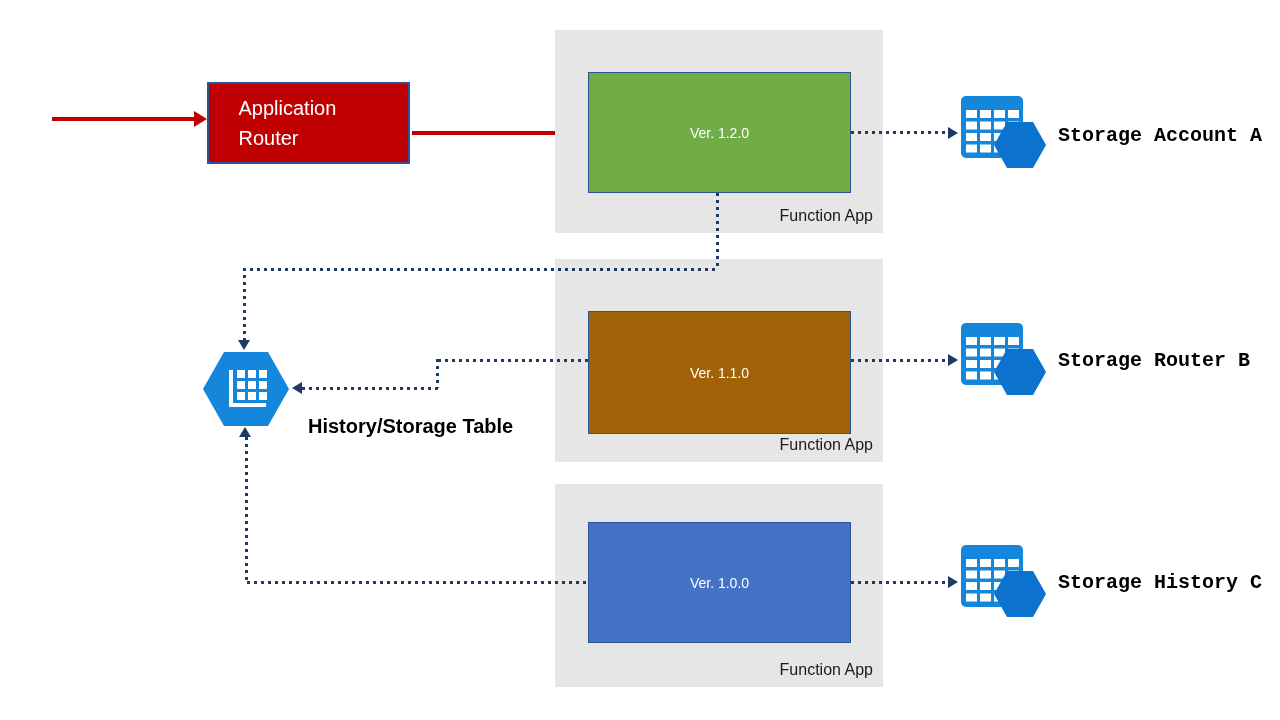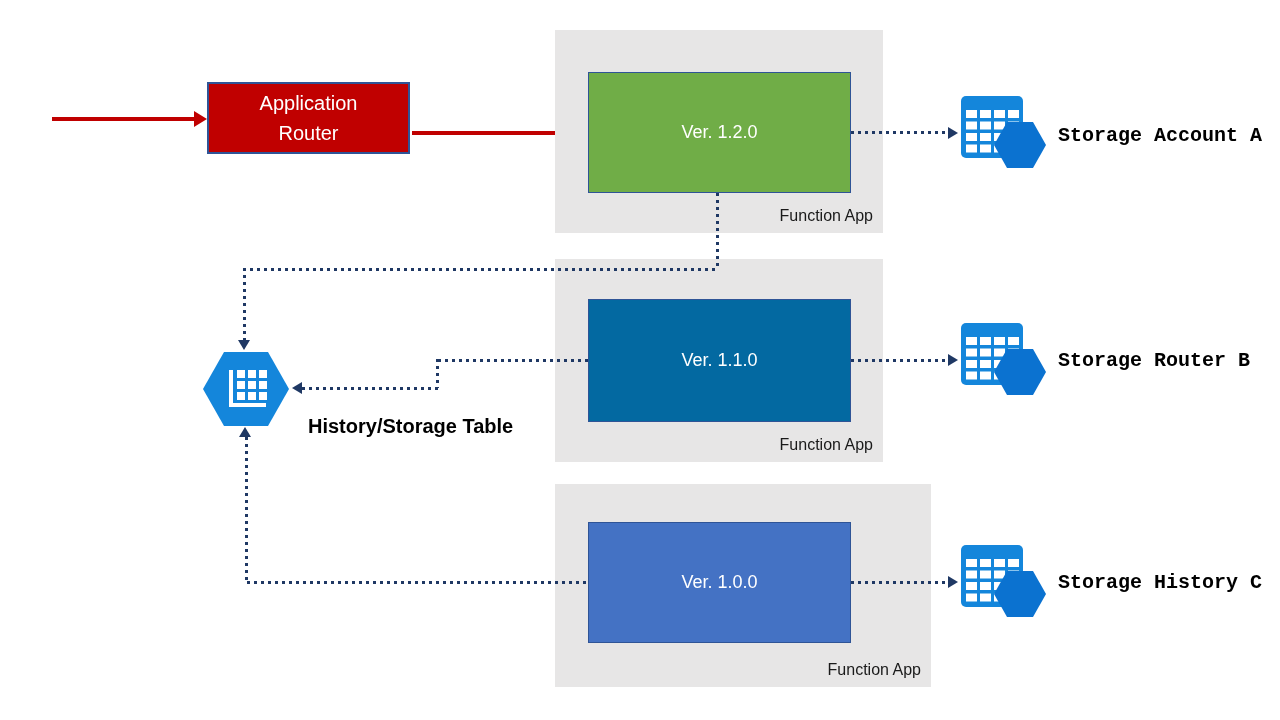--- a/index.html
+++ b/index.html
@@ -15,26 +15,26 @@
   body{font-family:"Liberation Sans", sans-serif;}
   .stage{position:relative;width:1280px;height:720px;background:#fff;overflow:hidden;}
 
   
   .fa-container{position:absolute;left:555px;width:328px;height:203px;background:var(--gray);}
   .fa-label{position:absolute;right:10px;bottom:4px;font-size:16px;color:var(--ink);line-height:26px;}
 
   
   .ver-box{position:absolute;left:33px;width:263px;border:1.5px solid var(--border-blue);
            display:flex;align-items:center;justify-content:center;box-sizing:border-box;}
-  .ver-box span{color:#fff;font-size:18px;text-align:center;}
+  .ver-box span{color:#fff;font-size:14px;text-align:center;}
 
   
-  .router{position:absolute;left:207px;top:82px;width:203px;height:72px;background:var(--red);
+  .router{position:absolute;left:207px;top:82px;width:203px;height:82px;background:var(--red);
           border:2px solid var(--border-blue);box-sizing:border-box;
-          display:flex;align-items:center;justify-content:center;text-align:center;}
+          display:flex;align-items:center;justify-content:center;}
   .router span{color:#fff;font-size:20px;line-height:30px;width:140px;}
 
   
   .red-shaft{position:absolute;height:4px;background:var(--red);}
   .red-head{position:absolute;width:0;height:0;border-top:8px solid transparent;
             border-bottom:8px solid transparent;border-left:13px solid var(--red);}
 
   
   .dot-h{position:absolute;height:3px;
          background-image:repeating-linear-gradient(90deg,var(--navy) 0 3px,transparent 3px 7px);}
@@ -110,27 +110,27 @@
   <div class="red-head" style="left:575px;top:125px;"></div>
 
   <div class="fa-container" style="top:30px;">
     <div class="ver-box" style="top: 42px; height: 121px; background: rgb(112, 173, 71);">
       <span>Ver. 1.2.0</span>
     </div>
     <div class="fa-label">Function App</div>
   </div>
 
   <div class="fa-container" style="top:259px;">
-    <div class="ver-box" style="top: 40px; height: 123px; background: #0369a1;">
+    <div class="ver-box" style="top: 52px; height: 123px; background: #a16207;">
       <span>Ver. 1.1.0</span>
     </div>
     <div class="fa-label">Function App</div>
   </div>
 
-  <div class="fa-container" style="top:484px;padding-left:48px;">
+  <div class="fa-container" style="top:484px;">
     <div class="ver-box" style="top: 38px; height: 121px; background: rgb(68, 114, 196);">
       <span>Ver. 1.0.0</span>
     </div>
     <div class="fa-label">Function App</div>
   </div>
 
   <div class="dot-h" style="left:851px;top:131px;width:97px;"></div>
   <div class="arr-right" style="left:948px;top:127px;"></div>
 
   <div class="dot-h" style="left:851px;top:359px;width:97px;"></div>

